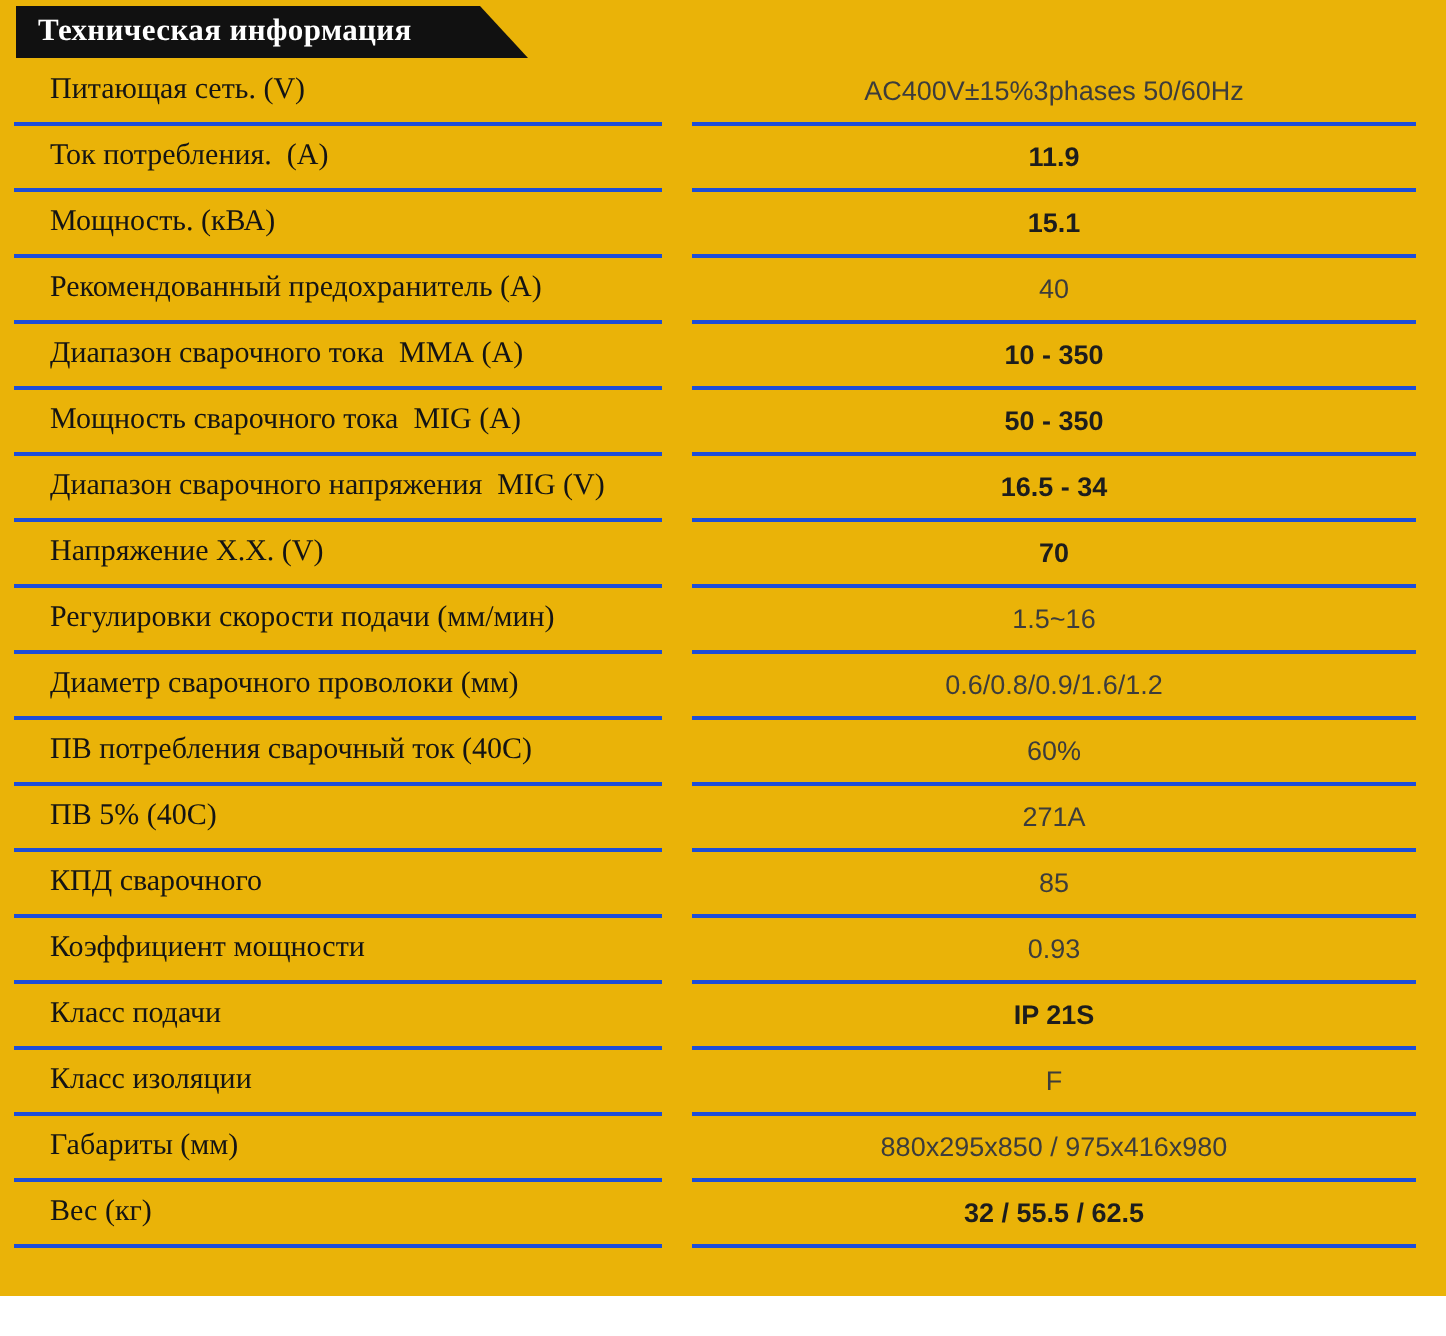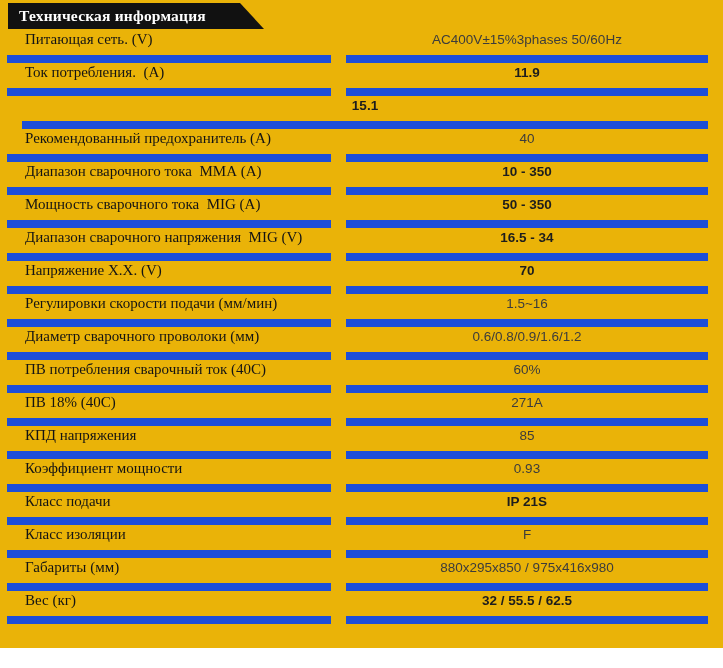--- a/index.html
+++ b/index.html
@@ -41,21 +41,21 @@
     top: 30px;
     width: 701px;
   }
   .row {
     display: flex;
     height: 33px;
     box-sizing: border-box;
   }
   .cell {
     box-sizing: border-box;
-    border-bottom: 8px solid #1d4ed8;
+    border-bottom: 2px solid #1d4ed8;
     display: flex;
     align-items: flex-end;
     text-align: right;
   }
   .cell-label {
     width: 324px;
     padding: 0 0 7px 18px;
     font-family: "Liberation Serif", serif;
     font-size: 15px;
     color: #141414;
@@ -90,20 +90,21 @@
         <div class="cell cell-label">Питающая сеть. (V)</div>
         <div class="cell-gap"></div>
         <div class="cell cell-value">AC400V±15%3phases 50/60Hz</div>
       </div>
       <div class="row">
         <div class="cell cell-label">Ток потребления.  (А)</div>
         <div class="cell-gap"></div>
         <div class="cell cell-value bold">11.9</div>
       </div>
       <div class="row">
+        <div class="cell cell-label">Мощность. (кВА)</div>
         <div class="cell-gap"></div>
         <div class="cell cell-value bold">15.1</div>
       </div>
       <div class="row">
         <div class="cell cell-label">Рекомендованный предохранитель (А)</div>
         <div class="cell-gap"></div>
         <div class="cell cell-value">40</div>
       </div>
       <div class="row">
         <div class="cell cell-label">Диапазон сварочного тока  ММА (А)</div>
@@ -134,26 +135,26 @@
         <div class="cell cell-label">Диаметр сварочного проволоки (мм)</div>
         <div class="cell-gap"></div>
         <div class="cell cell-value">0.6/0.8/0.9/1.6/1.2</div>
       </div>
       <div class="row">
         <div class="cell cell-label">ПВ потребления сварочный ток (40С)</div>
         <div class="cell-gap"></div>
         <div class="cell cell-value">60%</div>
       </div>
       <div class="row">
-        <div class="cell cell-label">ПВ 18% (40С)</div>
+        <div class="cell cell-label">ПВ 5% (40С)</div>
         <div class="cell-gap"></div>
         <div class="cell cell-value">271A</div>
       </div>
       <div class="row">
-        <div class="cell cell-label">КПД напряжения</div>
+        <div class="cell cell-label">КПД сварочного</div>
         <div class="cell-gap"></div>
         <div class="cell cell-value">85</div>
       </div>
       <div class="row">
         <div class="cell cell-label">Коэффициент мощности</div>
         <div class="cell-gap"></div>
         <div class="cell cell-value">0.93</div>
       </div>
       <div class="row">
         <div class="cell cell-label">Класс подачи</div>

